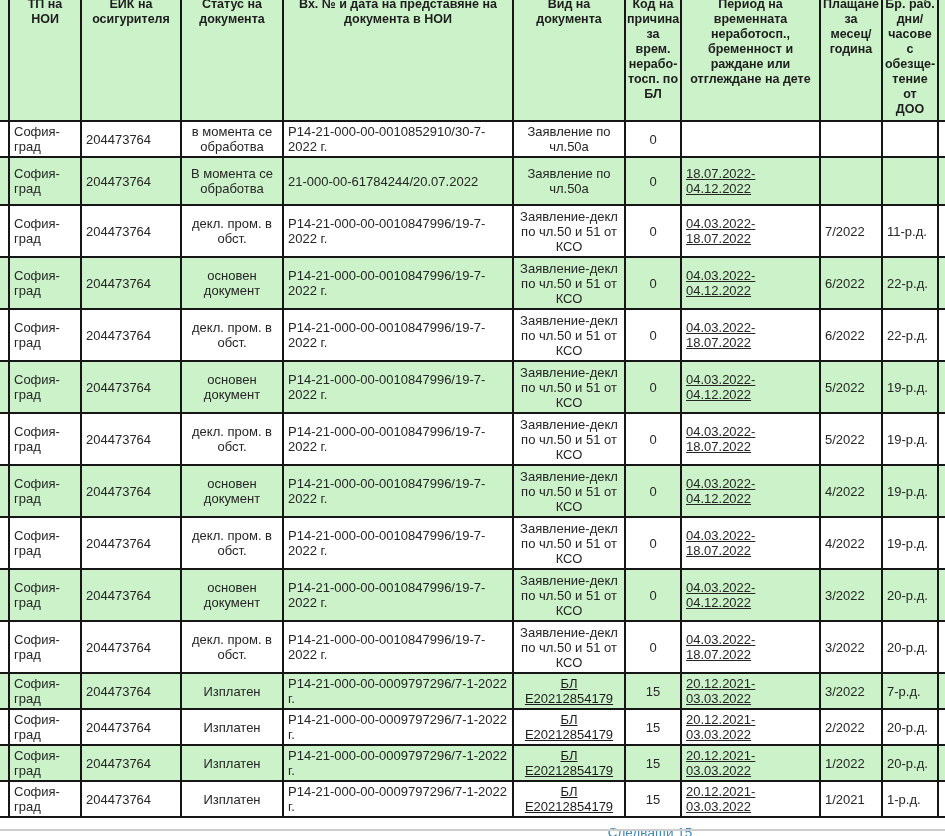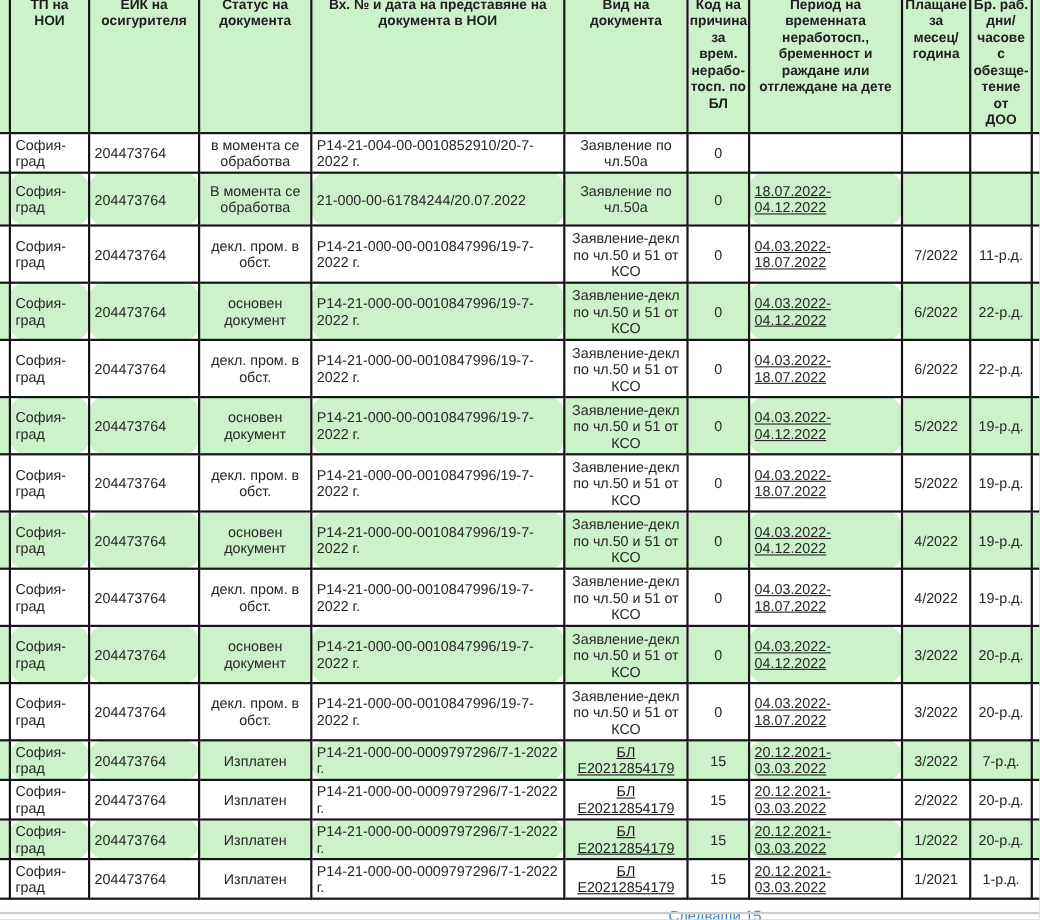--- a/index.html
+++ b/index.html
@@ -18,23 +18,23 @@
     background:var(--green);font-weight:bold;font-size:12.5px;line-height:15px;
     color:#1e1e1e;vertical-align:top;text-align:center;padding:3px 1px;
     white-space:pre-line;
   }
   table.nssi td{
     font-size:13px;line-height:15px;color:#262626;
     padding:2px 4px;vertical-align:middle;background:#fff;
   }
   tr.green td{background:var(--green);}
   thead tr{height:120px;}
-  td.al{text-align:left;border-radius:14px;}
+  td.al{text-align:left;}
   td.ac{text-align:center;}
-  td.ar{text-align:center;}
+  td.ar{text-align:left;}
   td.pre{white-space:pre-line;text-decoration:underline;}
   th.thleft{text-align:left;padding-left:4px;}
   a.doc-link{color:#1c1c1c;text-decoration:underline;white-space:pre-line;display:inline-block;}
   tfoot td{text-align:center;background:#fff;height:24px;}
   tfoot a{color:var(--link);text-decoration:underline;font-size:13.5px;}
   .bottom-divider{position:absolute;left:0;top:829px;width:945px;height:2px;background:#cdcdcd;}
 </style>
 </head>
 <body>
 
@@ -93,21 +93,21 @@
           <th class="thleft">р
 о</th>
         </tr>
     </thead>
     <tbody id="tbody">
         <tr style="height: 31px;">
           <td class="ac"></td>
           <td class="al">София-град</td>
           <td class="al">204473764</td>
           <td class="ac">в момента се обработва</td>
-          <td class="al">Р14-21-004-00-0010852910/20-7-2022 г.</td>
+          <td class="al">Р14-21-000-00-0010852910/30-7-2022 г.</td>
           <td class="ac">Заявление по чл.50а</td>
           <td class="ac">0</td>
           <td class="al pre"></td>
           <td class="ar"></td>
           <td class="ar"></td>
           <td class="ac"></td>
         </tr>
         <tr class="green" style="height: 48px;">
           <td class="ac"></td>
           <td class="al">София-град</td>

